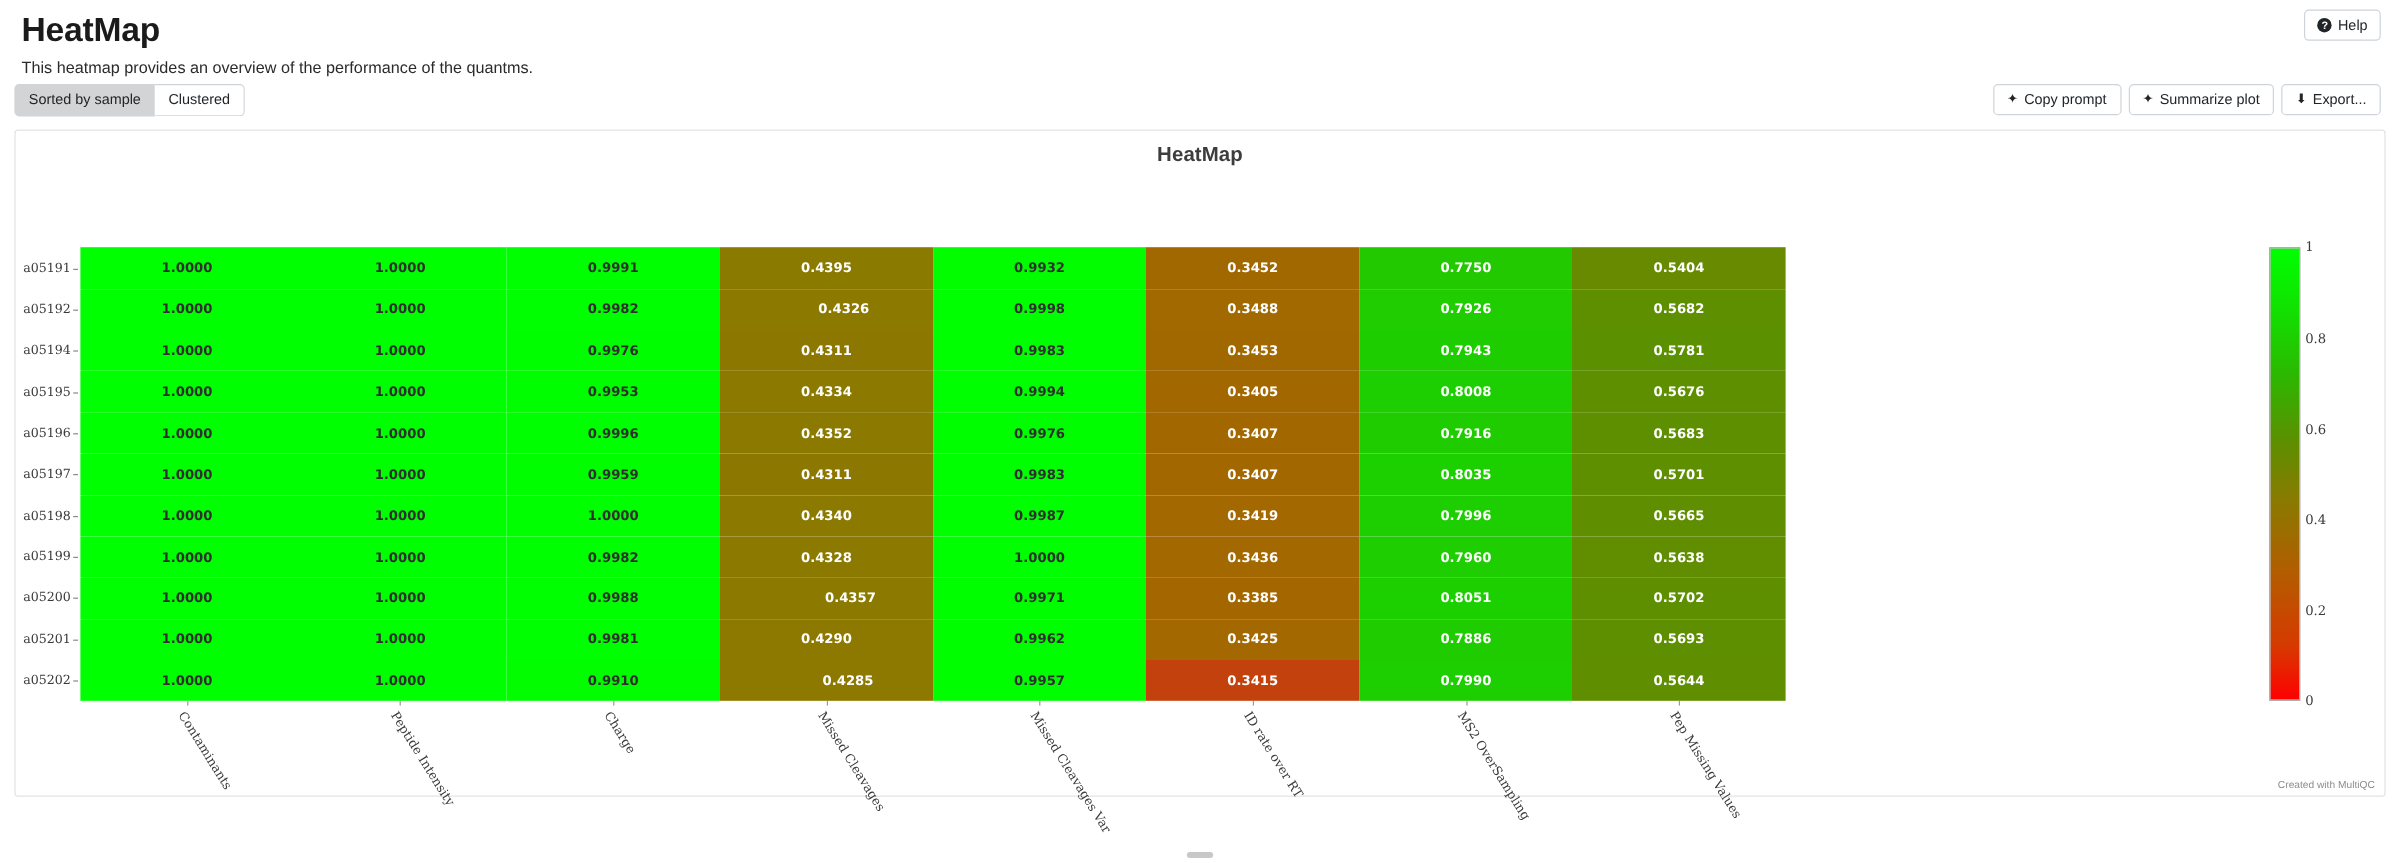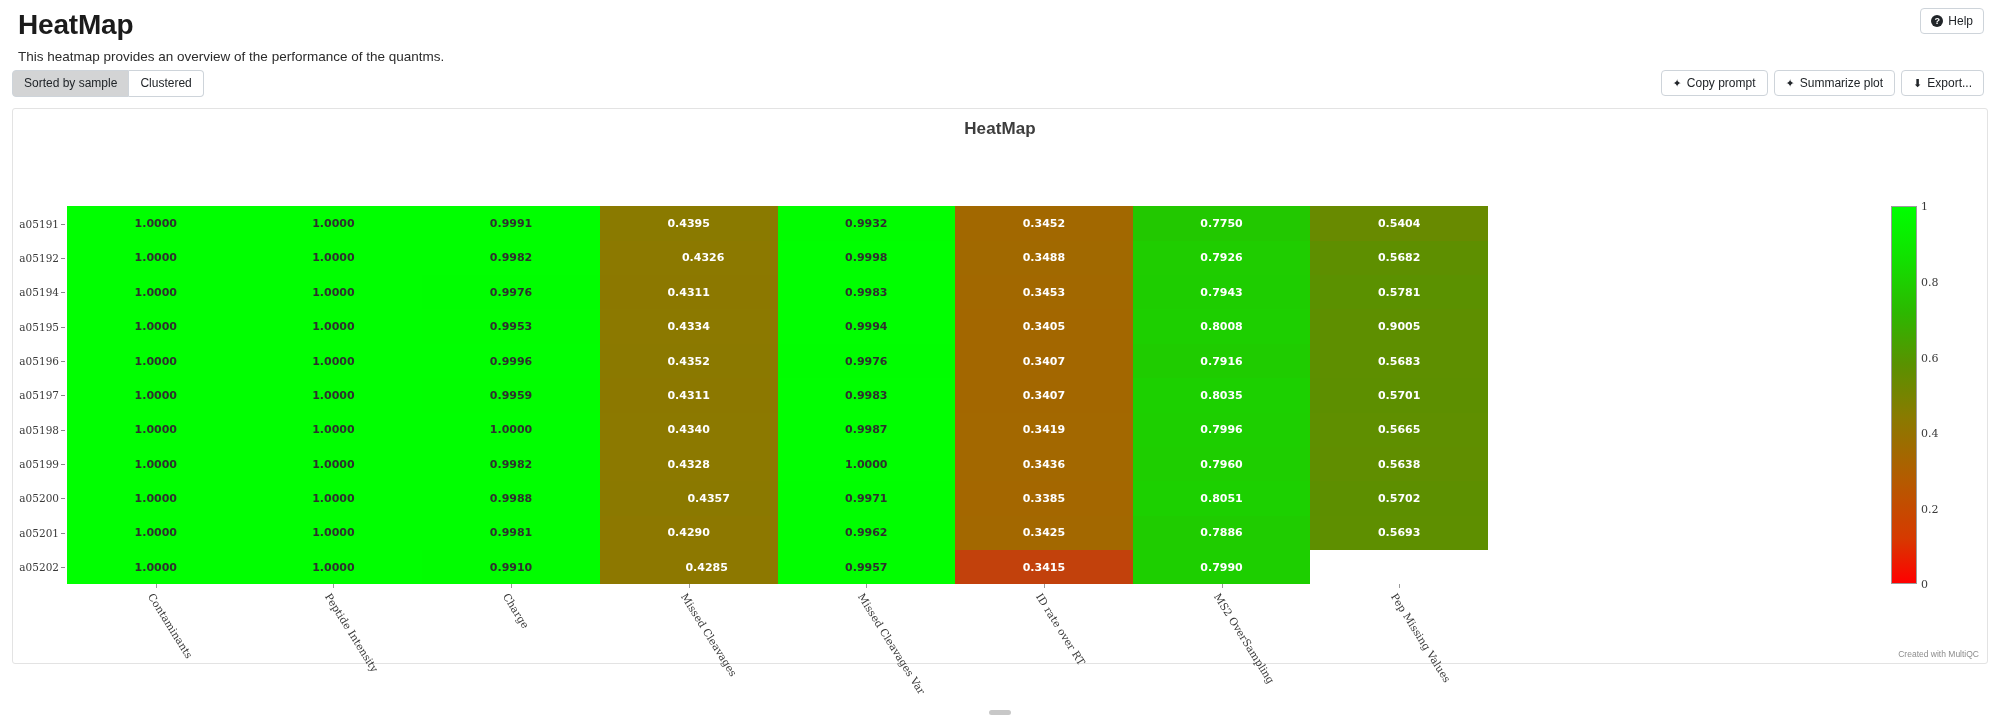--- a/index.html
+++ b/index.html
@@ -333,21 +333,21 @@
         <div class="cell" style="background: rgb(162, 104, 0); color: rgb(255, 255, 255);">0.3453</div>
         <div class="cell" style="background: rgb(30, 205, 0); color: rgb(255, 255, 255);">0.7943</div>
         <div class="cell" style="background: rgb(91, 145, 0); color: rgb(255, 255, 255);">0.5781</div>
         <div class="cell" style="background: rgb(0, 255, 0); color: rgb(47, 47, 47);">1.0000</div>
         <div class="cell" style="background: rgb(0, 255, 0); color: rgb(47, 47, 47);">1.0000</div>
         <div class="cell" style="background: rgb(1, 254, 0); color: rgb(47, 47, 47);">0.9953</div>
         <div class="cell" style="background: rgb(140, 121, 0); color: rgb(255, 255, 255);">0.4334</div>
         <div class="cell" style="background: rgb(0, 255, 0); color: rgb(47, 47, 47);">0.9994</div>
         <div class="cell" style="background: rgb(163, 103, 0); color: rgb(255, 255, 255);">0.3405</div>
         <div class="cell" style="background: rgb(29, 207, 0); color: rgb(255, 255, 255);">0.8008</div>
-        <div class="cell" style="background: rgb(94, 143, 0); color: rgb(255, 255, 255);">0.9005</div>
+        <div class="cell" style="background: rgb(94, 143, 0); color: rgb(255, 255, 255);">0.5676</div>
         <div class="cell" style="background: rgb(0, 255, 0); color: rgb(47, 47, 47);">1.0000</div>
         <div class="cell" style="background: rgb(0, 255, 0); color: rgb(47, 47, 47);">1.0000</div>
         <div class="cell" style="background: rgb(0, 255, 0); color: rgb(47, 47, 47);">0.9996</div>
         <div class="cell" style="background: rgb(139, 121, 0); color: rgb(255, 255, 255);">0.4352</div>
         <div class="cell" style="background: rgb(0, 254, 0); color: rgb(47, 47, 47);">0.9976</div>
         <div class="cell" style="background: rgb(163, 103, 0); color: rgb(255, 255, 255);">0.3407</div>
         <div class="cell" style="background: rgb(31, 204, 0); color: rgb(255, 255, 255);">0.7916</div>
         <div class="cell" style="background: rgb(94, 143, 0); color: rgb(255, 255, 255);">0.5683</div>
         <div class="cell" style="background: rgb(0, 255, 0); color: rgb(47, 47, 47);">1.0000</div>
         <div class="cell" style="background: rgb(0, 255, 0); color: rgb(47, 47, 47);">1.0000</div>
@@ -389,20 +389,21 @@
         <div class="cell" style="background: rgb(163, 104, 0); color: rgb(255, 255, 255);">0.3425</div>
         <div class="cell" style="background: rgb(31, 204, 0); color: rgb(255, 255, 255);">0.7886</div>
         <div class="cell" style="background: rgb(94, 143, 0); color: rgb(255, 255, 255);">0.5693</div>
         <div class="cell" style="background: rgb(0, 255, 0); color: rgb(47, 47, 47);">1.0000</div>
         <div class="cell" style="background: rgb(0, 255, 0); color: rgb(47, 47, 47);">1.0000</div>
         <div class="cell" style="background: rgb(1, 253, 0); color: rgb(47, 47, 47);">0.9910</div>
         <div class="cell" style="background: rgb(141, 120, 0); color: rgb(255, 255, 255); padding-left: 36px;">0.4285</div>
         <div class="cell" style="background: rgb(1, 254, 0); color: rgb(47, 47, 47);">0.9957</div>
         <div class="cell" style="background: #c2410c; color: rgb(255, 255, 255);">0.3415</div>
         <div class="cell" style="background: rgb(29, 207, 0); color: rgb(255, 255, 255);">0.7990</div>
+        <div class="cell" style="background: rgb(95, 142, 0); color: rgb(255, 255, 255);">0.5644</div>
       </div>
     <div class="xlabels" id="xlabels">
         <div class="xcol">
           <div class="xtick"></div>
           <div class="xlabel">Contaminants</div>
         </div>
         <div class="xcol">
           <div class="xtick"></div>
           <div class="xlabel">Peptide Intensity</div>
         </div>

